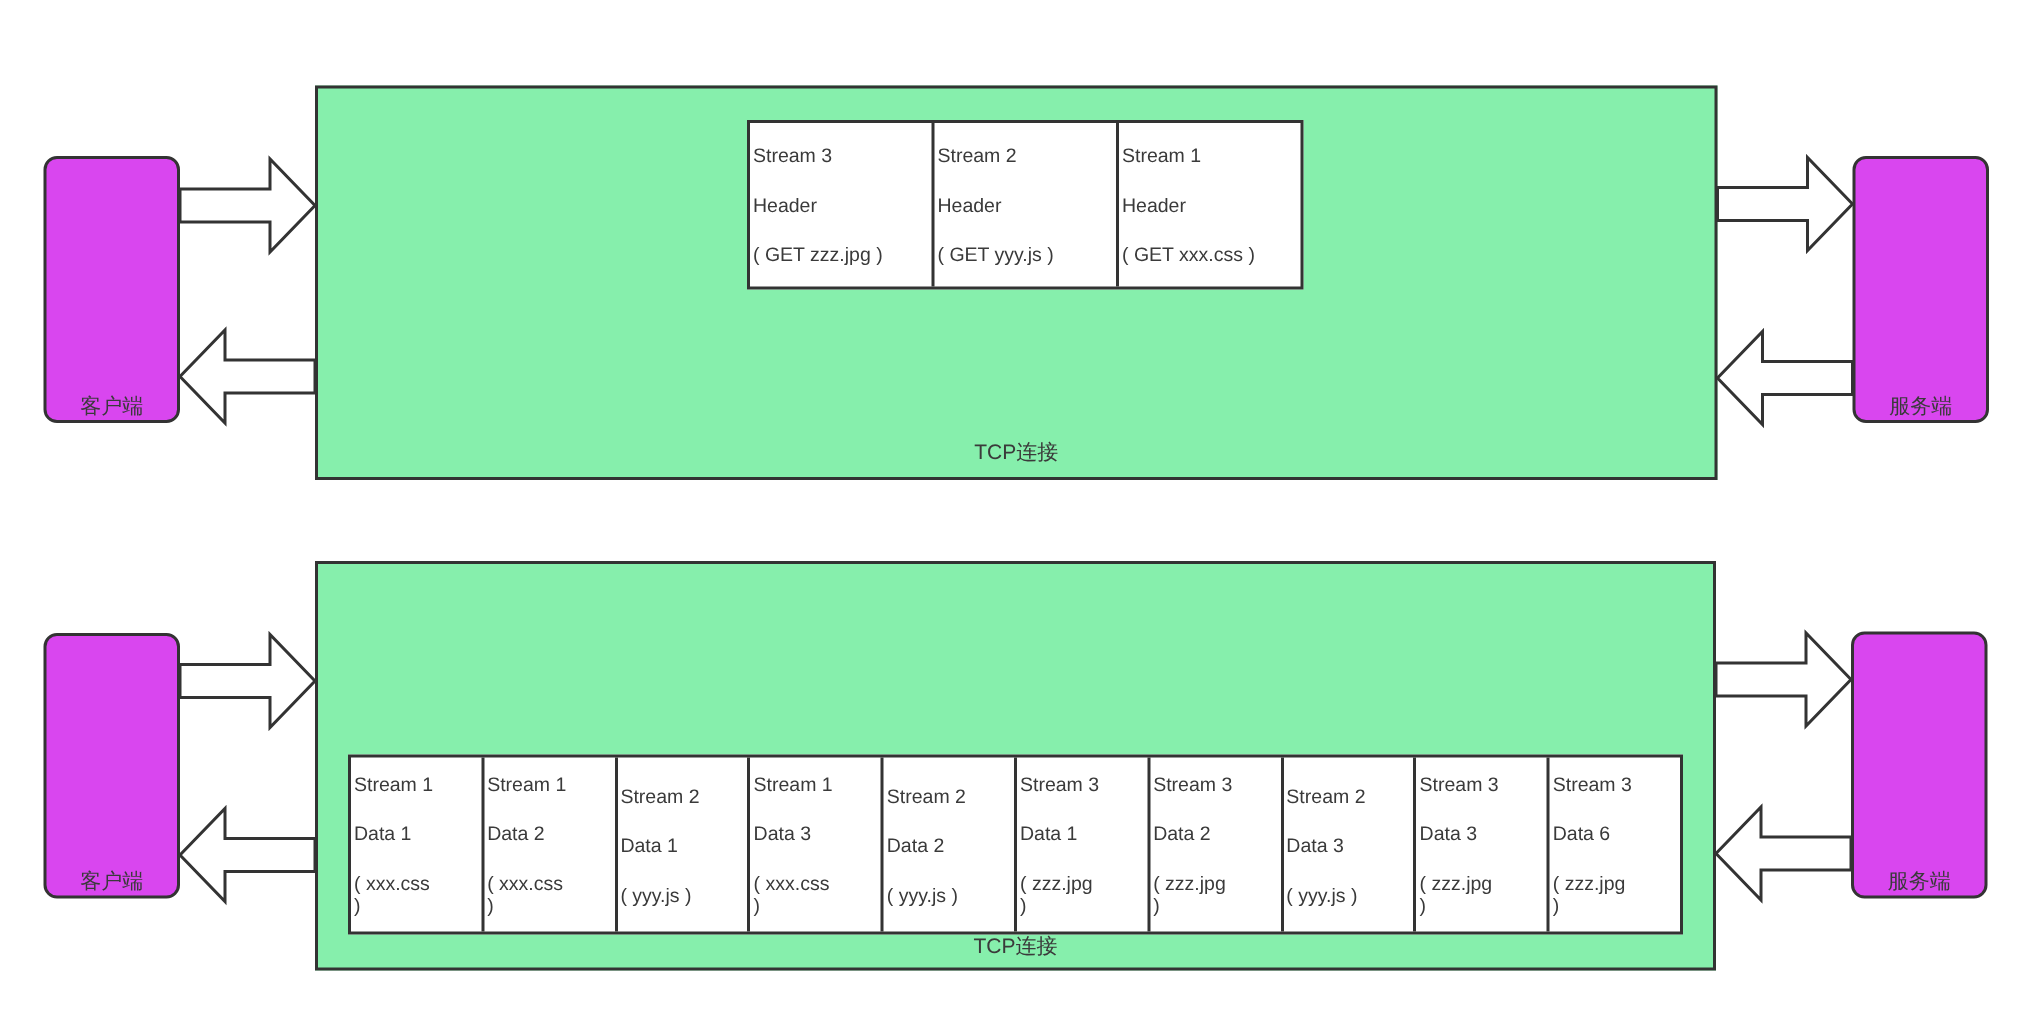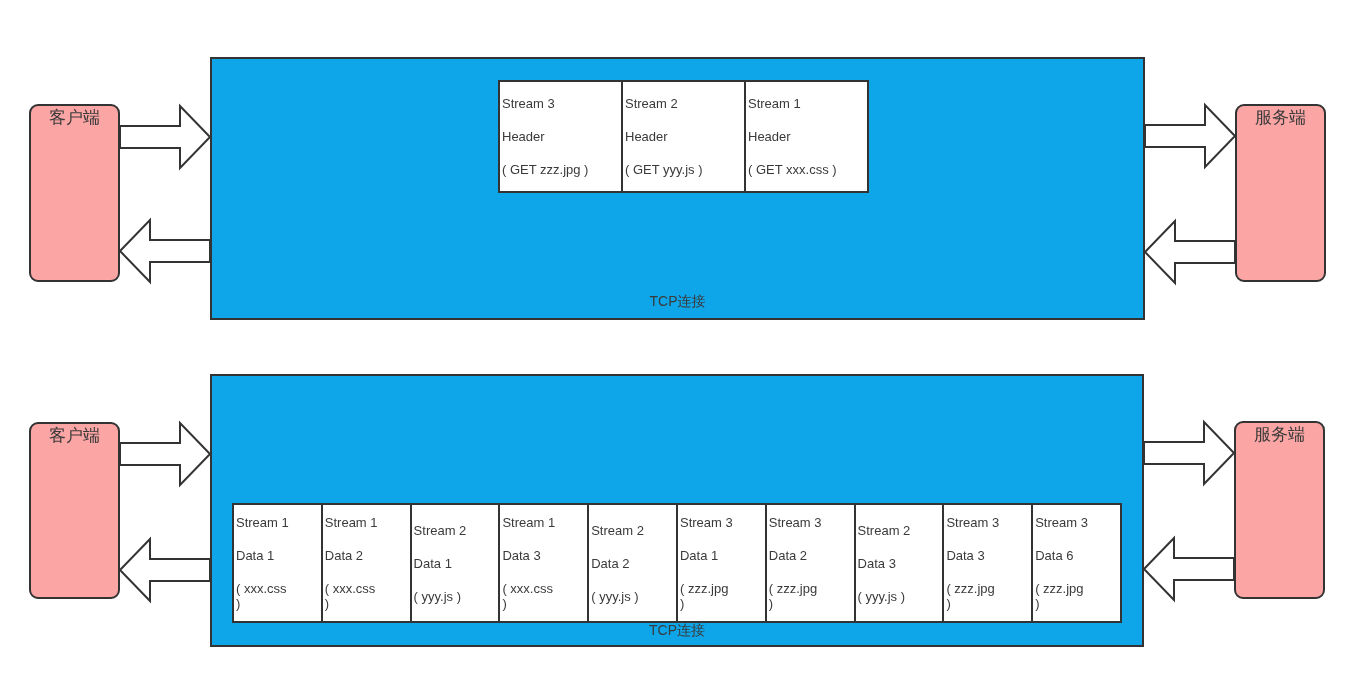--- a/index.html
+++ b/index.html
@@ -9,29 +9,29 @@
     position: relative;
     font-family: "Liberation Sans", "DejaVu Sans", sans-serif;
     color: #3a3a3a;
   }
   .canvas { position: absolute; left: 0; top: 0; width: 1357px; height: 687px; }
 
   .endpoint {
     position: absolute;
     border: 2px solid #333333;
     border-radius: 9px;
-    background: #fca5a5;
-    display: flex; align-items: flex-start; justify-content: center;
-    font-size: 17px;
+    background: #d946ef;
+    display: flex; align-items: flex-end; justify-content: center;
+    font-size: 14px;
     z-index: 3;
   }
   .tcpbox {
     position: absolute;
     border: 2px solid #333333;
-    background: #0ea5e9;
+    background: #86efac;
     z-index: 1;
   }
   .tcp-label {
     position: absolute;
     left: 0; right: 0;
     text-align: center;
     font-size: 14px;
     color: #3a3a3a;
   }
   .cells {

